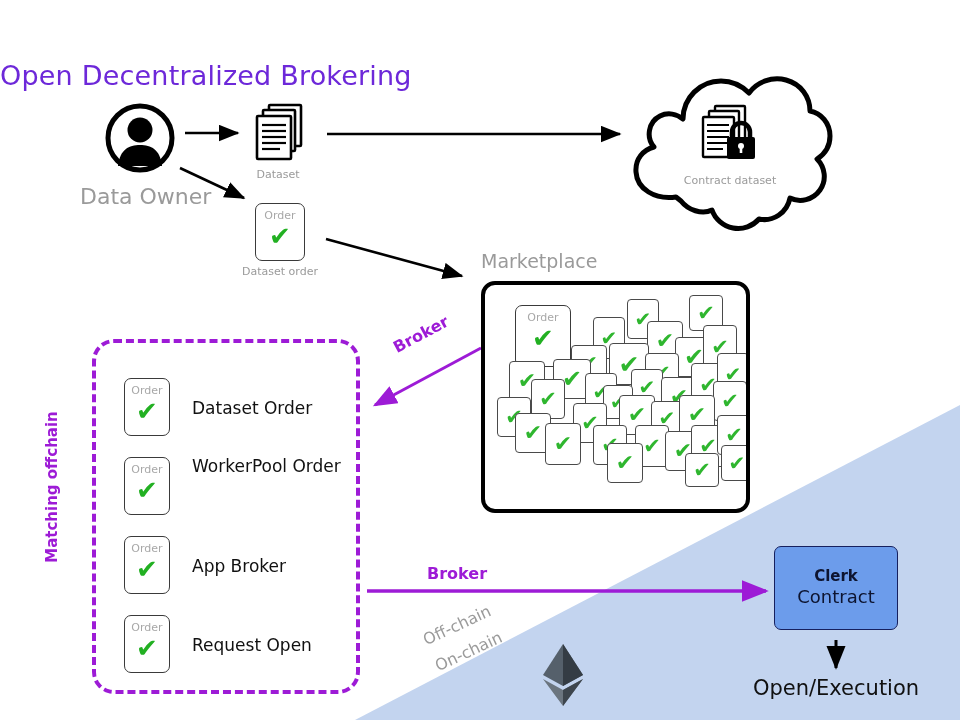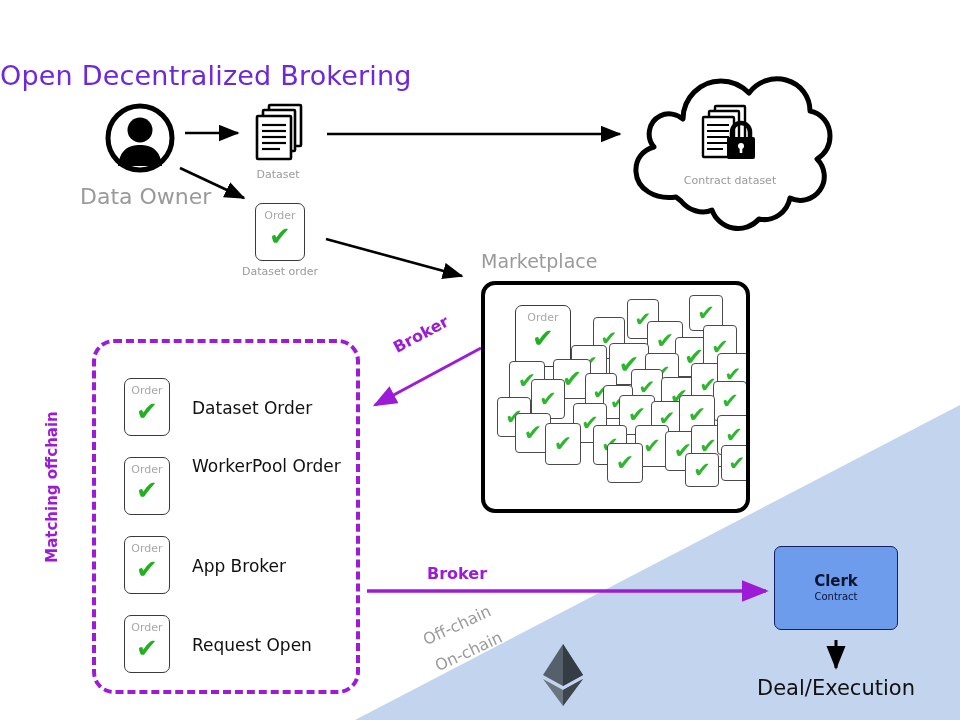--- a/index.html
+++ b/index.html
@@ -129,21 +129,21 @@
     width: 124px; height: 84px;
     background: #6c9ceb;
     border: 1.6px solid #16205e;
     border-radius: 7px;
     box-sizing: border-box;
     display: flex; flex-direction: column;
     align-items: center; justify-content: center;
     color: #0d1430;
   }
   #clerk-line1 { font-size: 15px; font-weight: bold; line-height: 1.25; }
-  #clerk-line2 { font-size: 10px; font-weight: 400; line-height: 1.25; }
+  #clerk-line2 { font-size: 18px; font-weight: 400; line-height: 1.25; }
 
   #deal-exec {
     left: 716px; top: 676px; width: 240px;
     text-align: center;
     font-size: 21px;
     color: #111;
     white-space: nowrap;
   }
 
   
@@ -457,15 +457,15 @@
       <polygon points="2,35 22,62 42,35 22,46" fill="#6b757f"></polygon>
       <polygon points="22,46 22,62 42,35" fill="#3d454d"></polygon>
     </svg>
   </div>
 
   <div class="abs" id="clerk-box">
     <div id="clerk-line1">Clerk</div>
     <div id="clerk-line2">Contract</div>
   </div>
 
-  <div class="abs" id="deal-exec">Deal/Execution</div>
+  <div class="abs" id="deal-exec">Open/Execution</div>
 
 </div>
 
 </body></html>

